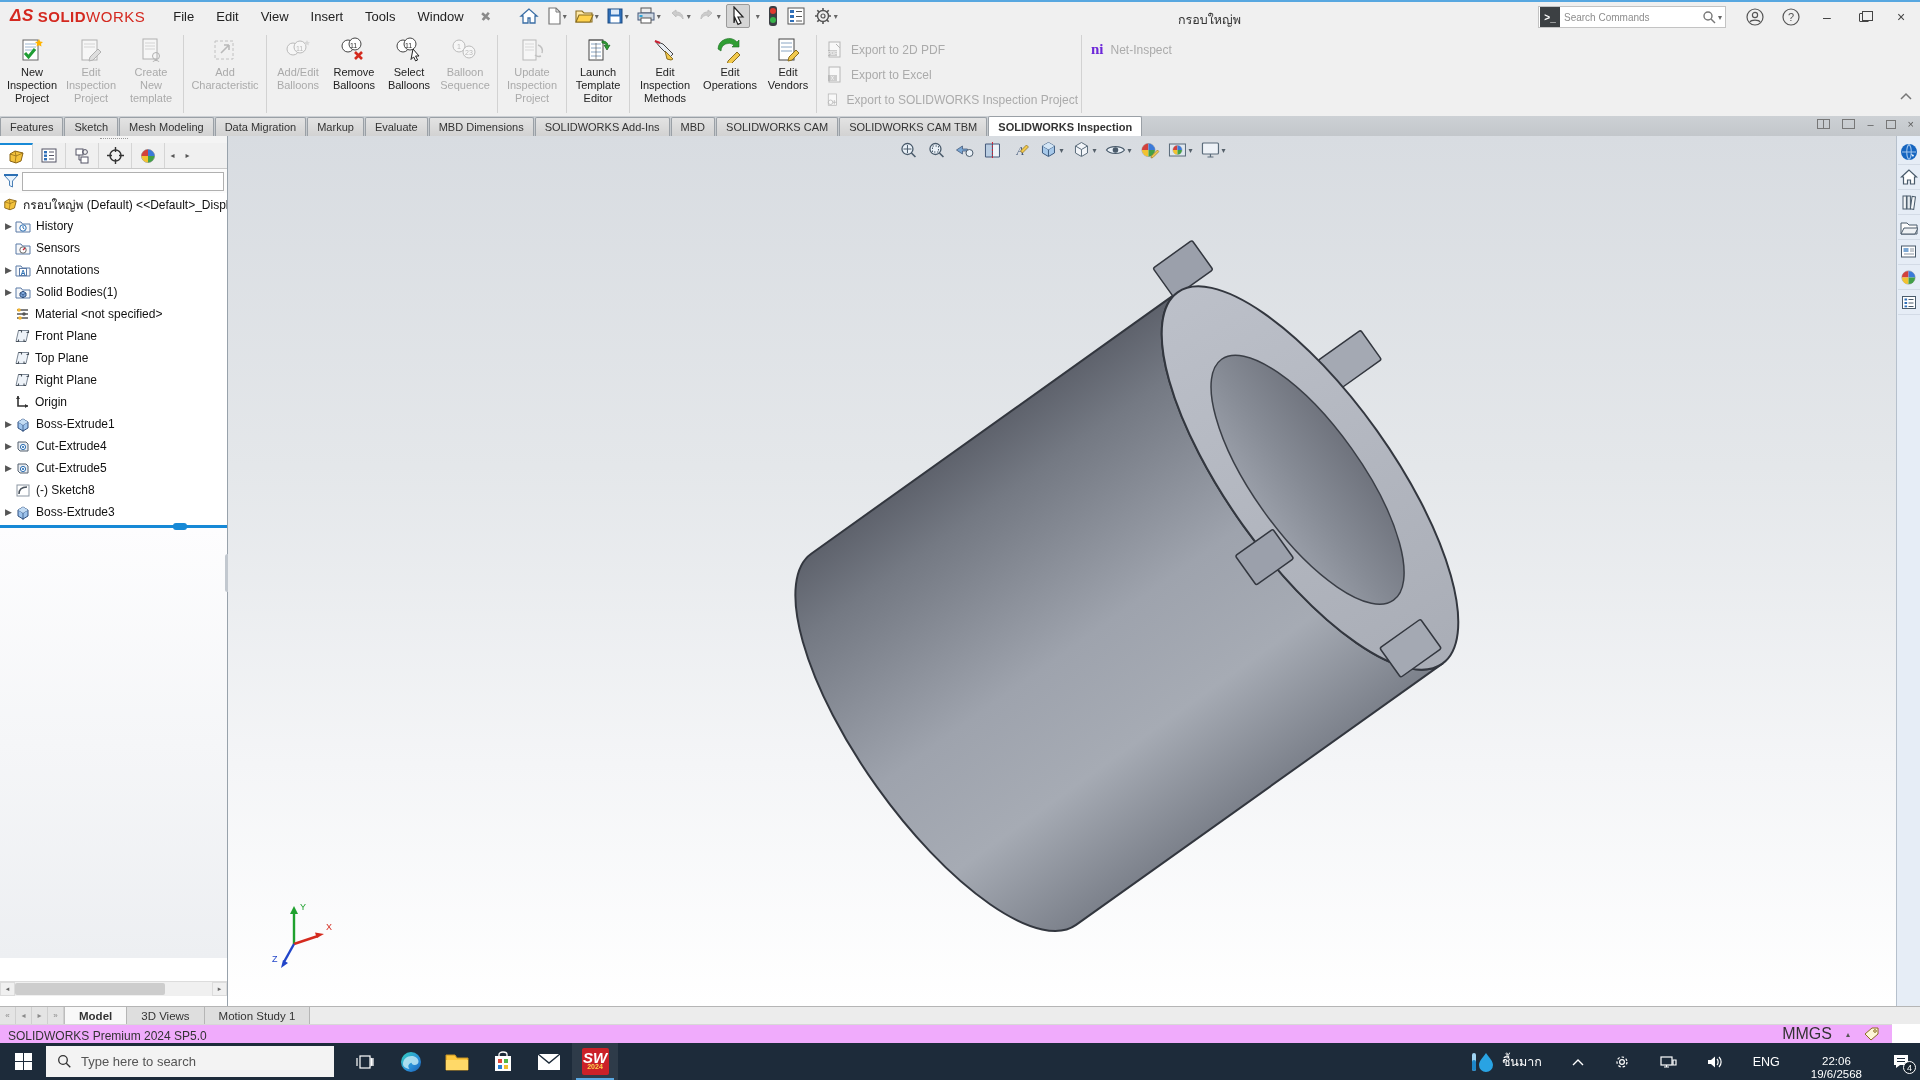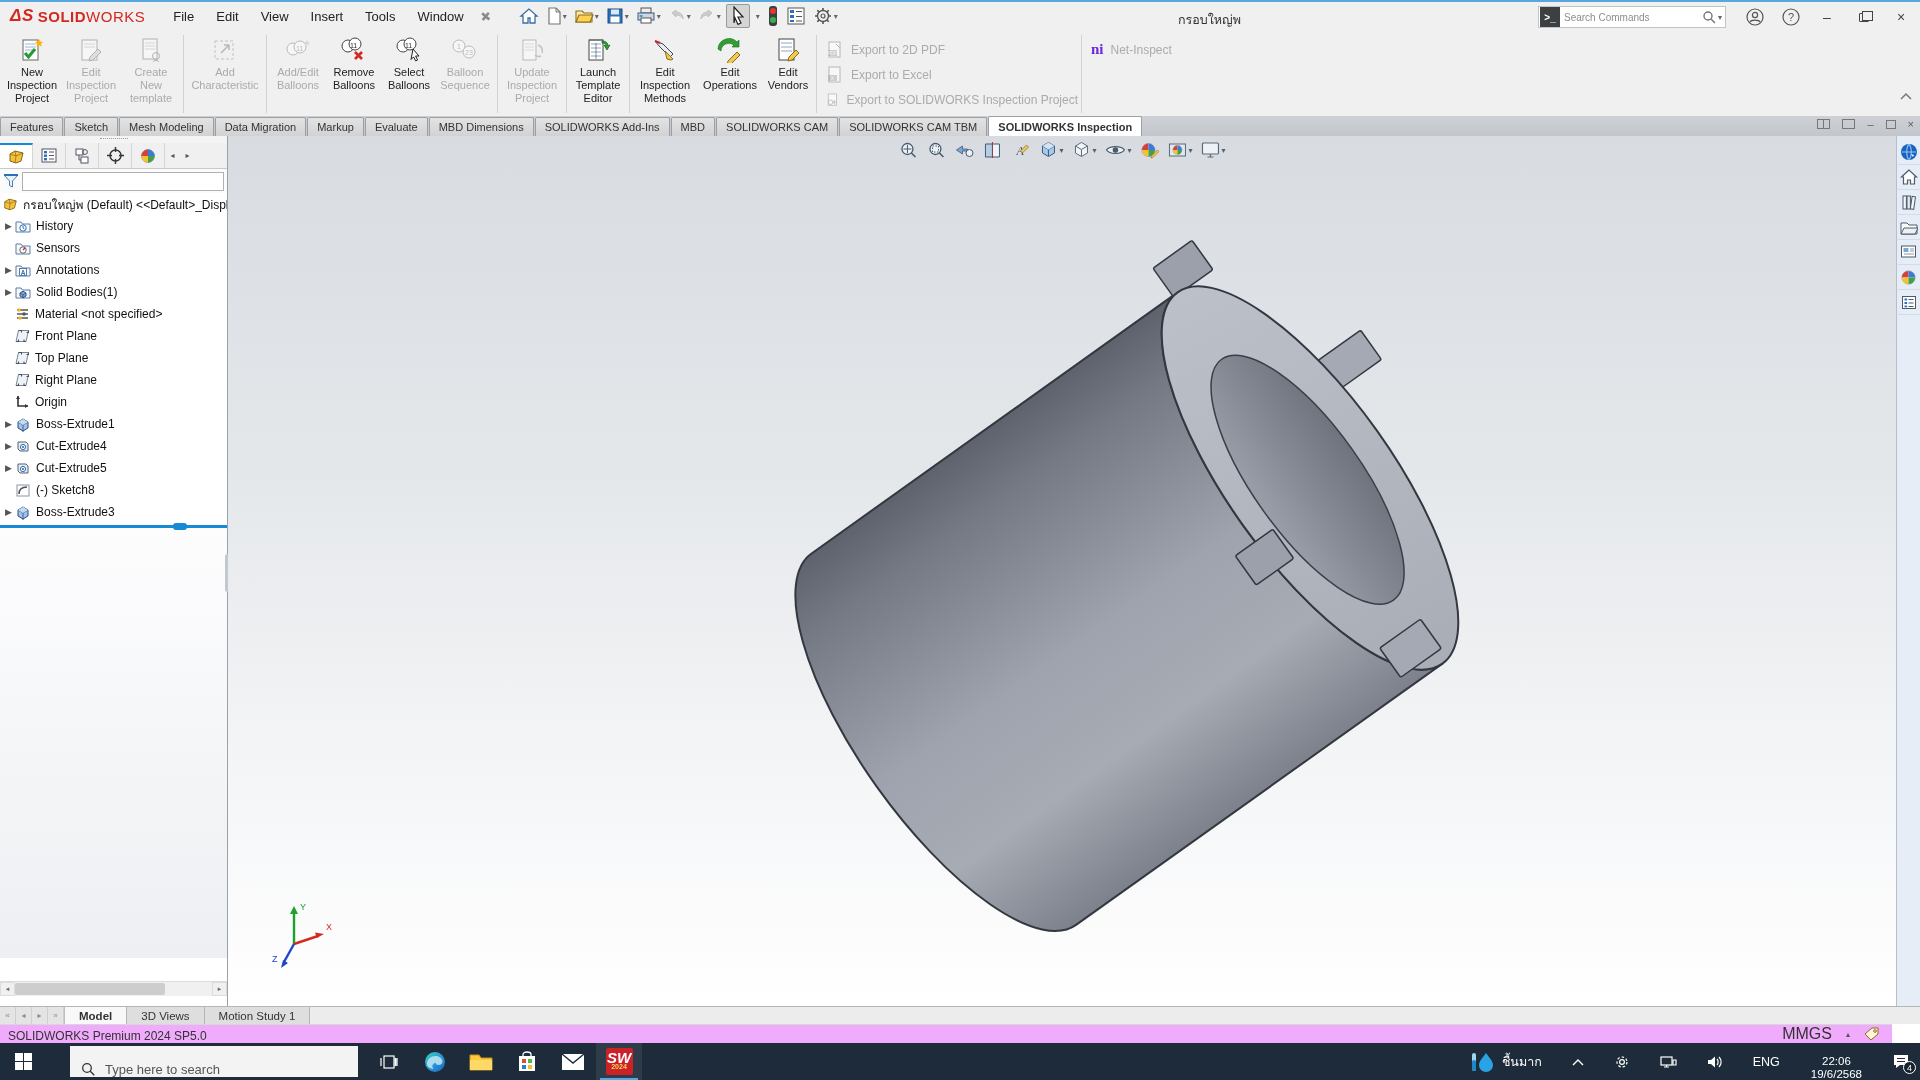--- a/index.html
+++ b/index.html
@@ -101,21 +101,21 @@
   .dtab.active { background:#f8f8f8; font-weight:bold; }
 
   
   .sb-left { margin-left:8px; }
   .sb-right { position:absolute; right:12px; display:flex; align-items:center; gap:14px; }
   .sb-units { font-size:16px; color:#333; }
   .sb-up { font-size:8px; color:#555; }
 
   
   .tb-start { width:46px; height:37px; display:flex; align-items:center; justify-content:center; }
-  .tb-search { width:288px; height:31px; background:#f3f3f3; display:flex; align-items:flex-end; margin-right:8px;margin-left:24px; }
+  .tb-search { width:288px; height:31px; background:#f3f3f3; display:flex; align-items:center; margin-right:8px; }
   .tb-search input { border:none; outline:none; background:transparent; font-size:13px; color:#4a4a4a; flex:1; font-family:"Liberation Sans",sans-serif; }
   .tb-search input::placeholder { color:#555; }
   .tb-ico { width:46px; height:37px; display:flex; align-items:center; justify-content:center; position:relative; }
   .tb-ico.active { background:rgba(255,255,255,.08); }
   .tb-ico.active:after { content:""; position:absolute; left:4px; right:4px; bottom:0; height:2px; background:#5aa7e0; }
   .sw-badge { width:27px; height:27px; background:#cb2128; border-radius:2px; display:flex; flex-direction:column; align-items:center; justify-content:center; }
   .sw-badge .sw { color:#fff; font-weight:bold; font-size:15px; line-height:11px; font-style:italic; }
   .sw-badge .yr { color:#ffd34d; font-size:7px; line-height:8px; font-weight:bold; }
   .tray { position:absolute; right:0; top:0; height:37px; display:flex; align-items:center; gap:16px; color:#fff; }
   .tray-item { height:37px; display:flex; align-items:center; justify-content:center; padding:0 7px; font-size:12.5px; }

